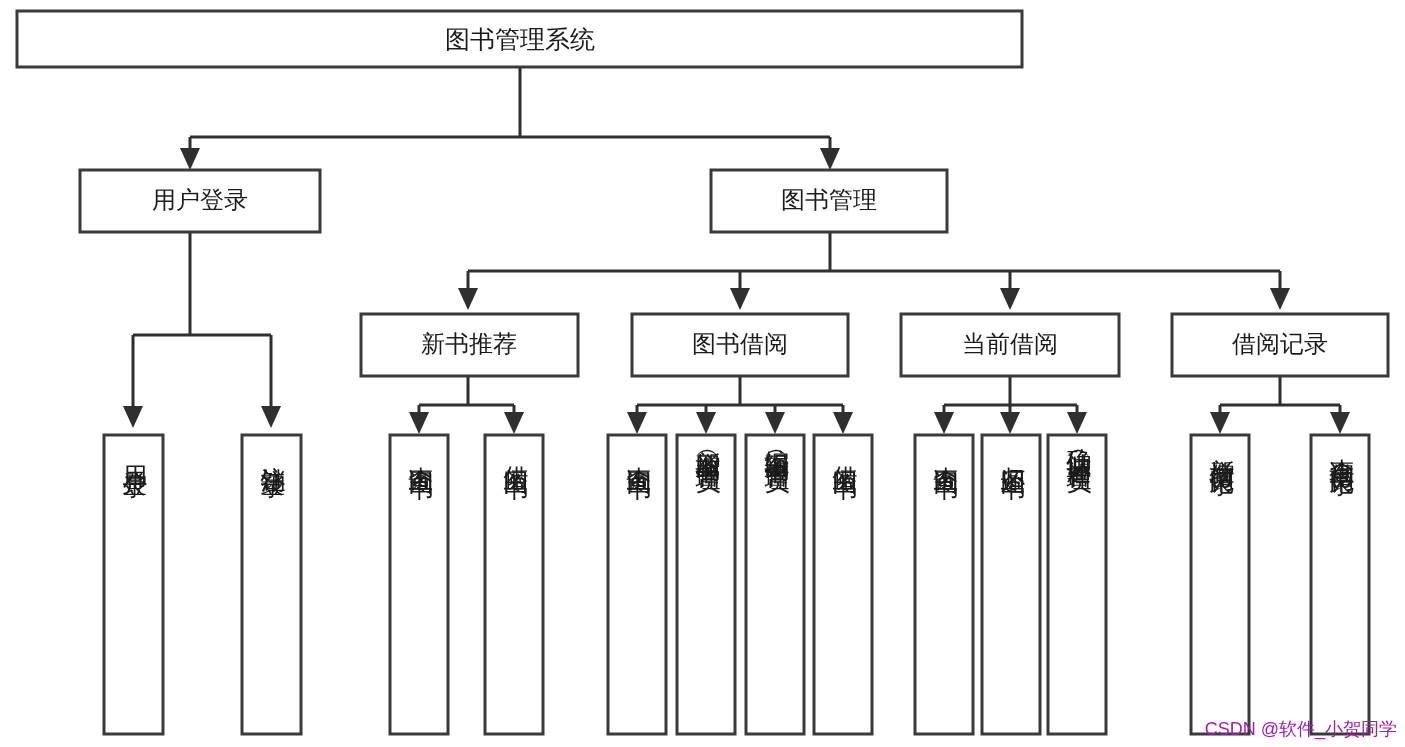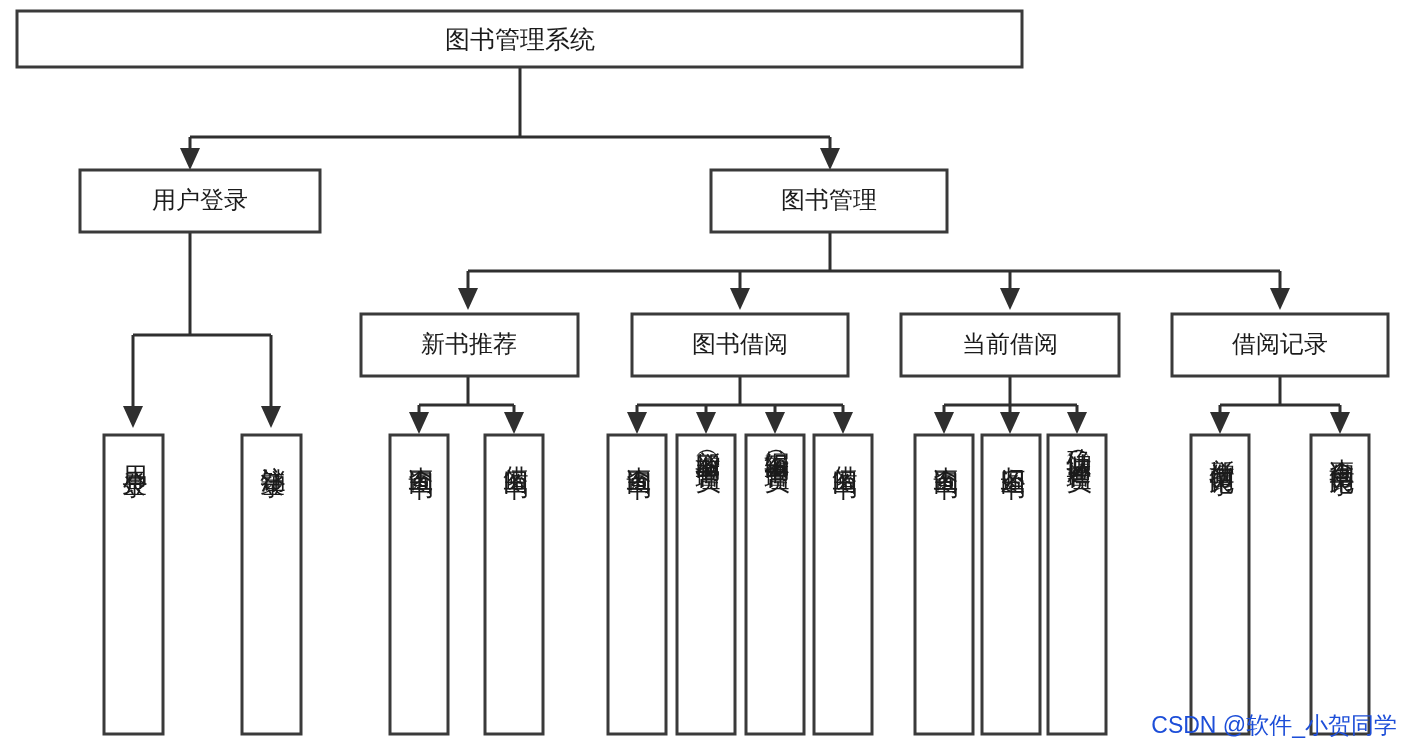--- a/index.html
+++ b/index.html
@@ -57,22 +57,22 @@
   }
   .arrow-head {
     fill: #2f2f2f;
     stroke: none;
   }
   .watermark {
     position: absolute;
     right: 8px;
     bottom: 6px;
     font-family: "Liberation Sans", "DejaVu Sans", sans-serif;
-    font-size: 23px;
-    color: #1d4ed8;
+    font-size: 18px;
+    color: #a21caf;
     white-space: nowrap;
     pointer-events: none;
   }
 </style>
 </head>
 <body>
 
 <div id="stage">
 
   <svg id="diagram" viewBox="0 0 1405 747">

